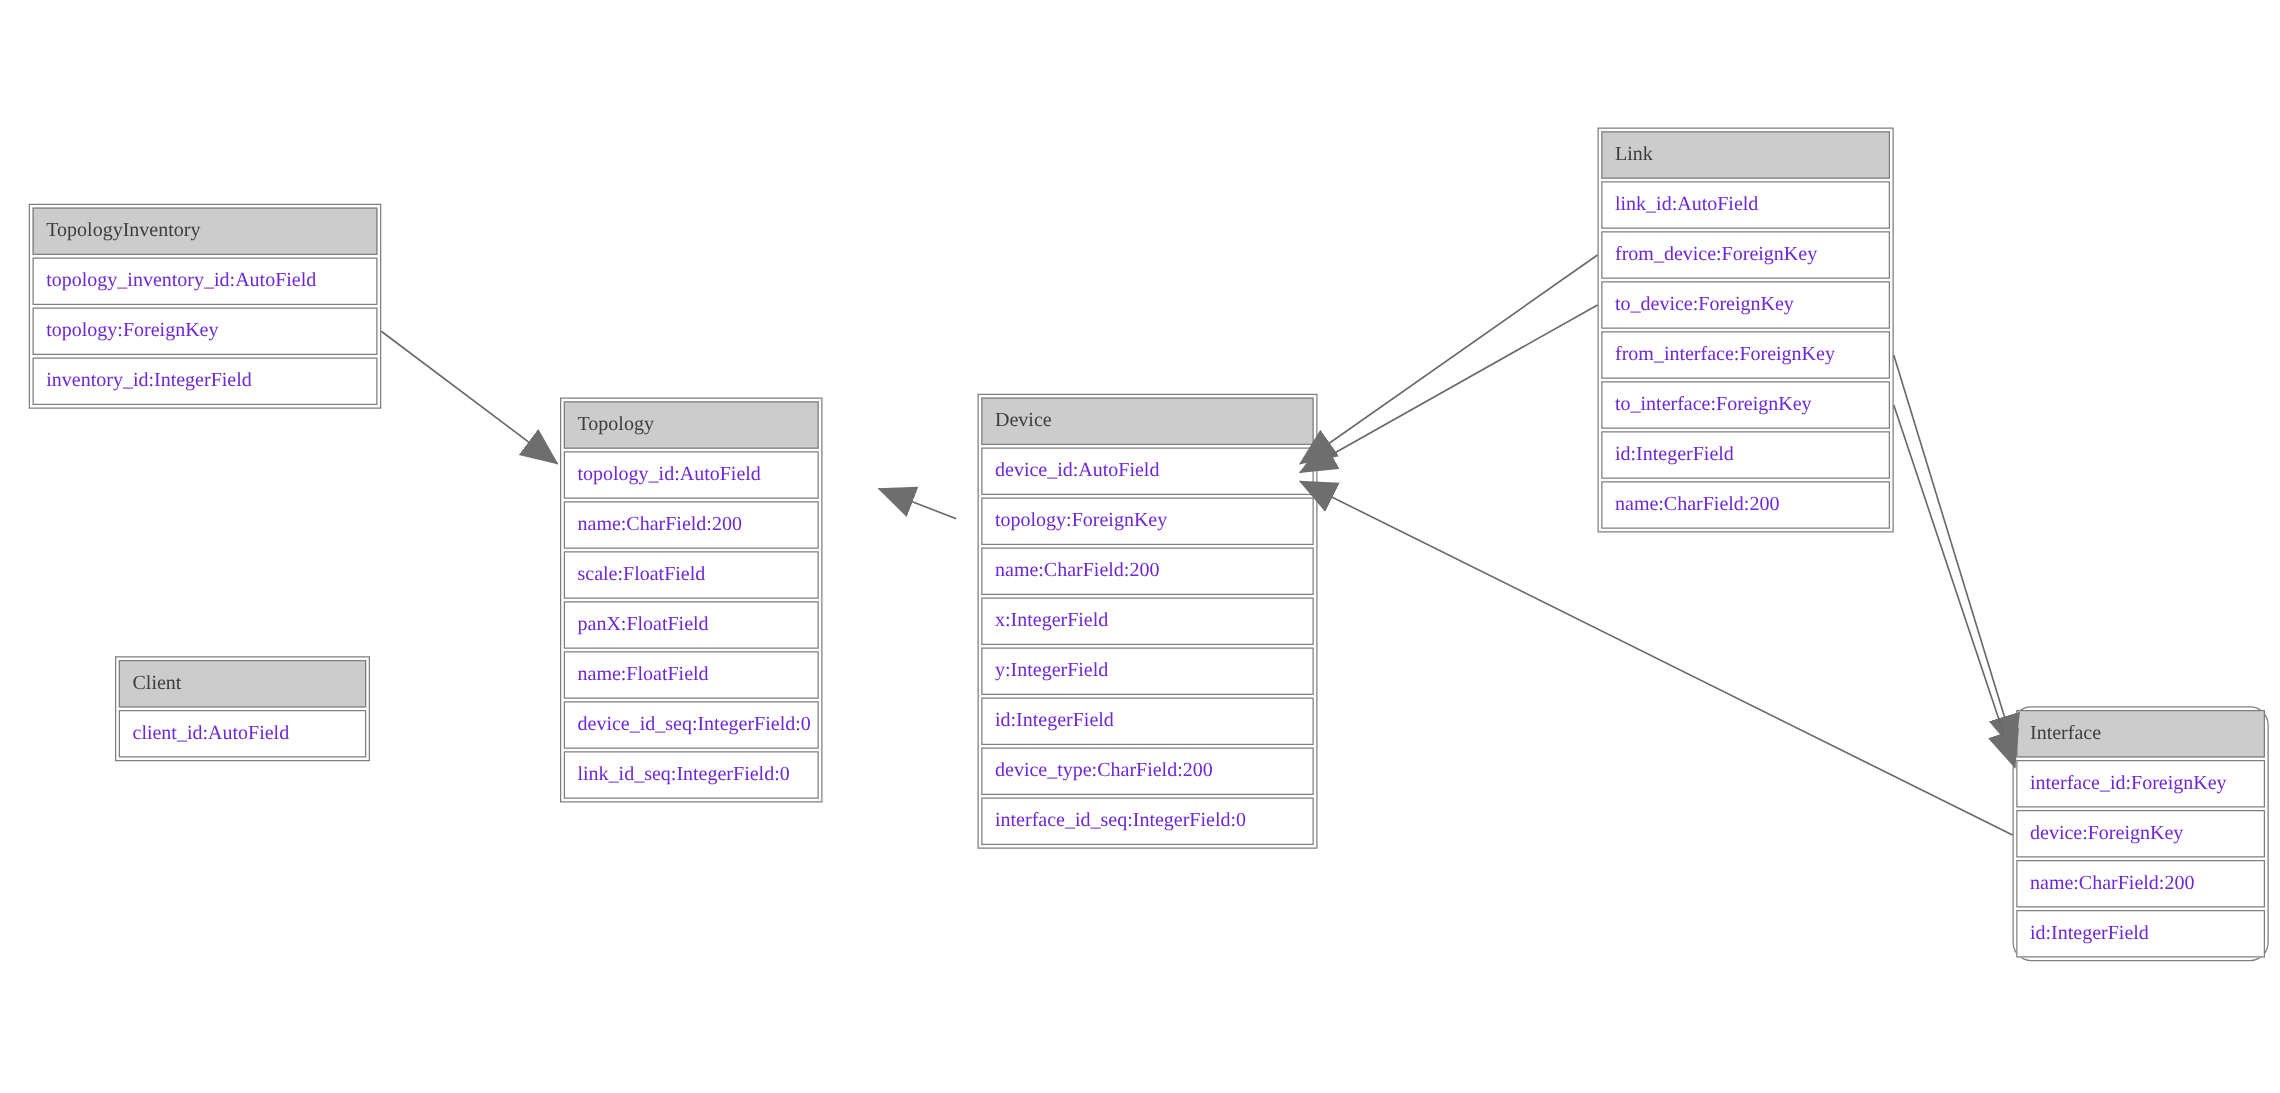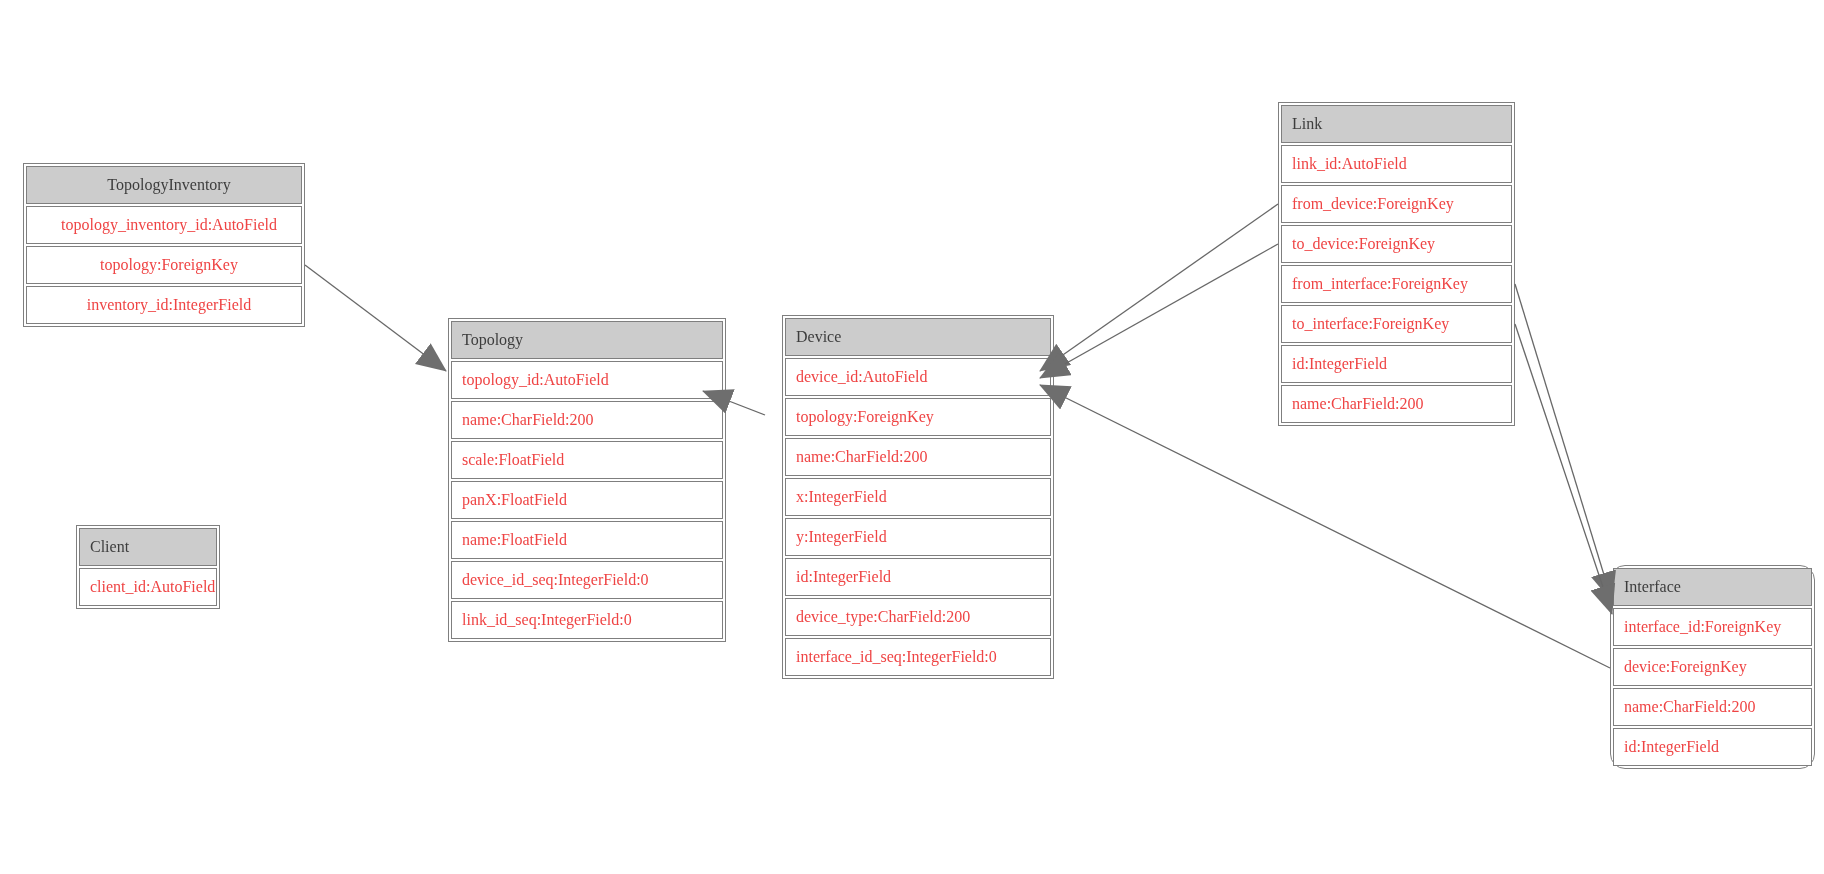--- a/index.html
+++ b/index.html
@@ -49,21 +49,21 @@
   }
   .entity .fld {
     box-sizing: border-box;
     height: 38px;
     line-height: 36px;
     border: 1px solid #7f7f7f;
     background: #ffffff;
     margin-top: 2px;
     padding-left: 10px;
     font-size: 16px;
-    color: #ef4444;
+    color: #6d28d9;
     white-space: nowrap;
     overflow: hidden;
   }
 </style>
 </head>
 <body style="background: rgb(255, 255, 255);">
 
 <div class="canvas">
   <svg class="edges" width="1824" height="874" viewBox="0 0 1824 874">
     <defs>
@@ -75,37 +75,37 @@
         <line x1="305" y1="265" x2="446" y2="371" stroke="#686868" stroke-width="1.3" marker-end="url(#arrow)"></line>
         <line x1="765" y1="415" x2="703" y2="391" stroke="#686868" stroke-width="1.3" marker-end="url(#arrow)"></line>
         <line x1="1278" y1="204" x2="1040" y2="371" stroke="#686868" stroke-width="1.3" marker-end="url(#arrow)"></line>
         <line x1="1278" y1="244" x2="1040" y2="378" stroke="#686868" stroke-width="1.3" marker-end="url(#arrow)"></line>
         <line x1="1610" y1="668" x2="1040" y2="385" stroke="#686868" stroke-width="1.3" marker-end="url(#arrow)"></line>
         <line x1="1515" y1="284" x2="1612" y2="601" stroke="#686868" stroke-width="1.3" marker-end="url(#arrow)"></line>
         <line x1="1515" y1="324" x2="1612" y2="614" stroke="#686868" stroke-width="1.3" marker-end="url(#arrow)"></line>
       </g>
   </svg>
   <div id="entity-layer">
-      <div class="entity" style="left: 23px; top: 163px; width: 282px; text-align: center;">
+      <div class="entity" style="left: 23px; top: 163px; width: 282px;">
         <div class="hdr">TopologyInventory</div>
         <div class="fld">topology_inventory_id:AutoField</div>
         <div class="fld">topology:ForeignKey</div>
         <div class="fld">inventory_id:IntegerField</div>
       </div>
-      <div class="entity" style="left: 448px; top: 318px; width: 278px;">
+      <div class="entity" style="left: 448px; top: 318px; width: 210px;">
         <div class="hdr">Topology</div>
         <div class="fld">topology_id:AutoField</div>
         <div class="fld">name:CharField:200</div>
         <div class="fld">scale:FloatField</div>
         <div class="fld">panX:FloatField</div>
         <div class="fld">name:FloatField</div>
         <div class="fld">device_id_seq:IntegerField:0</div>
         <div class="fld">link_id_seq:IntegerField:0</div>
       </div>
-      <div class="entity" style="left: 76px; top: 525px; width: 144px;">
+      <div class="entity" style="left: 92px; top: 525px; width: 204px;">
         <div class="hdr">Client</div>
         <div class="fld">client_id:AutoField</div>
       </div>
       <div class="entity" style="left: 782px; top: 315px; width: 272px;">
         <div class="hdr">Device</div>
         <div class="fld">device_id:AutoField</div>
         <div class="fld">topology:ForeignKey</div>
         <div class="fld">name:CharField:200</div>
         <div class="fld">x:IntegerField</div>
         <div class="fld">y:IntegerField</div>

